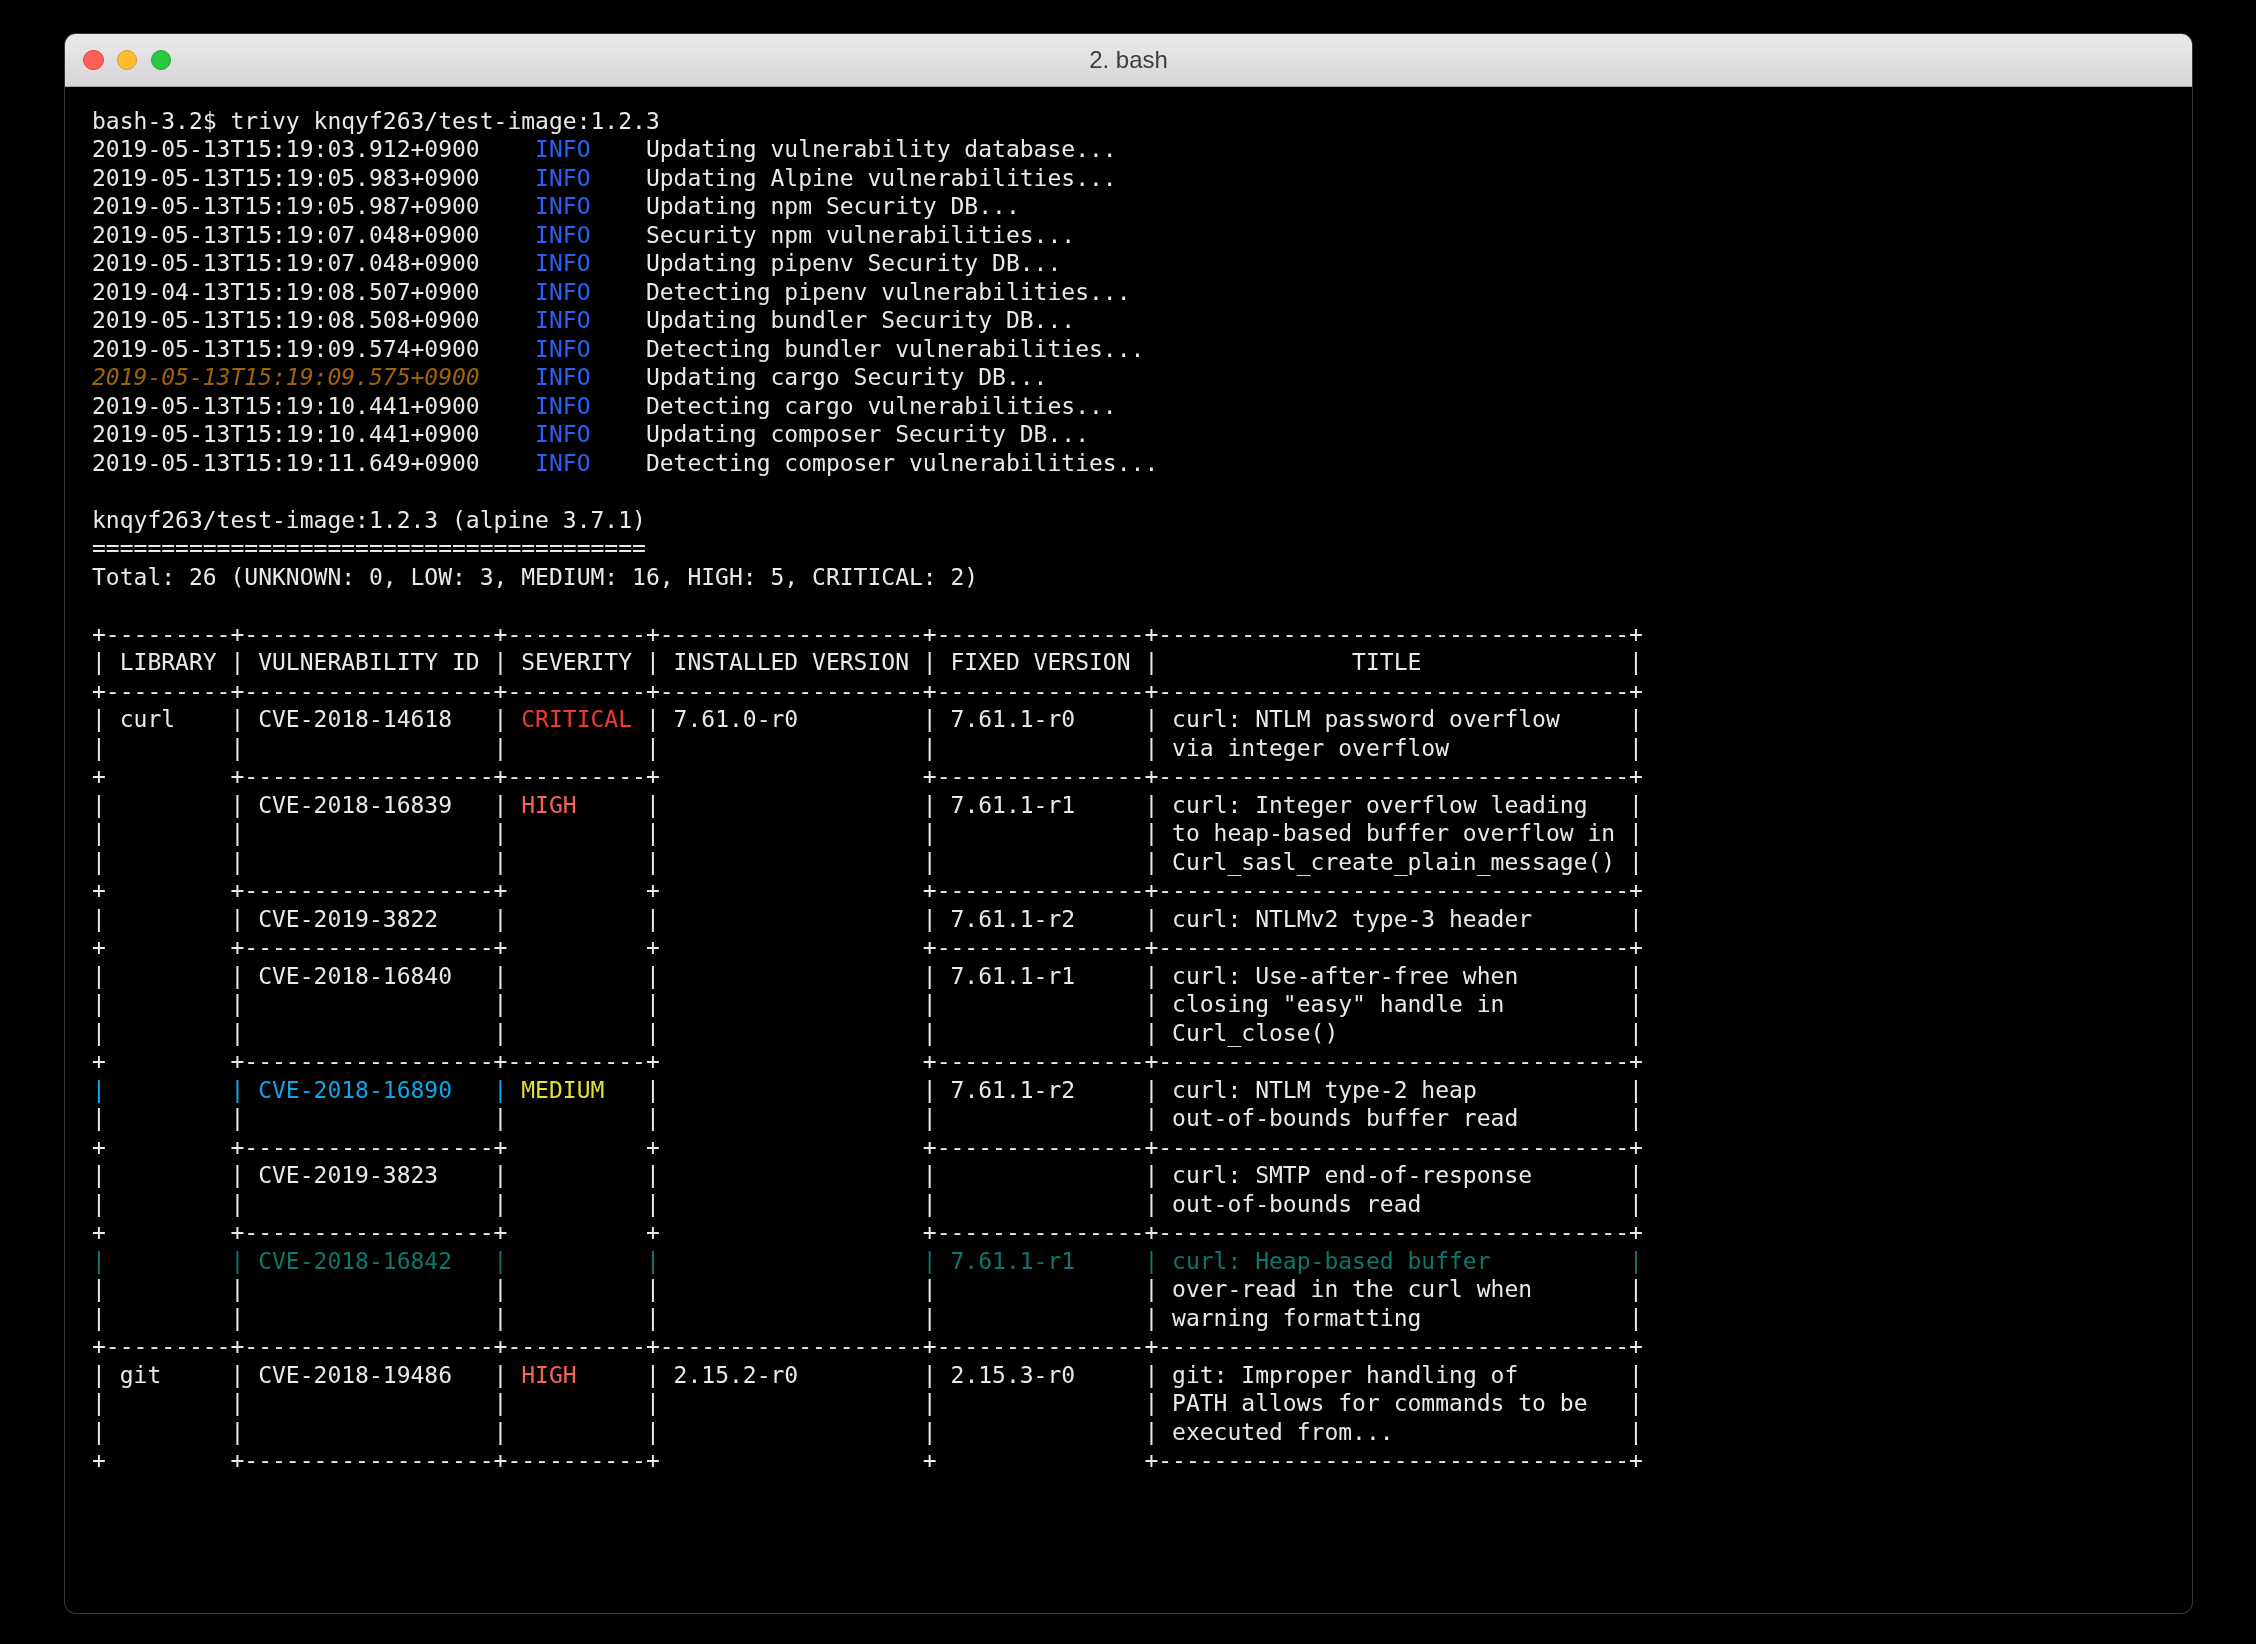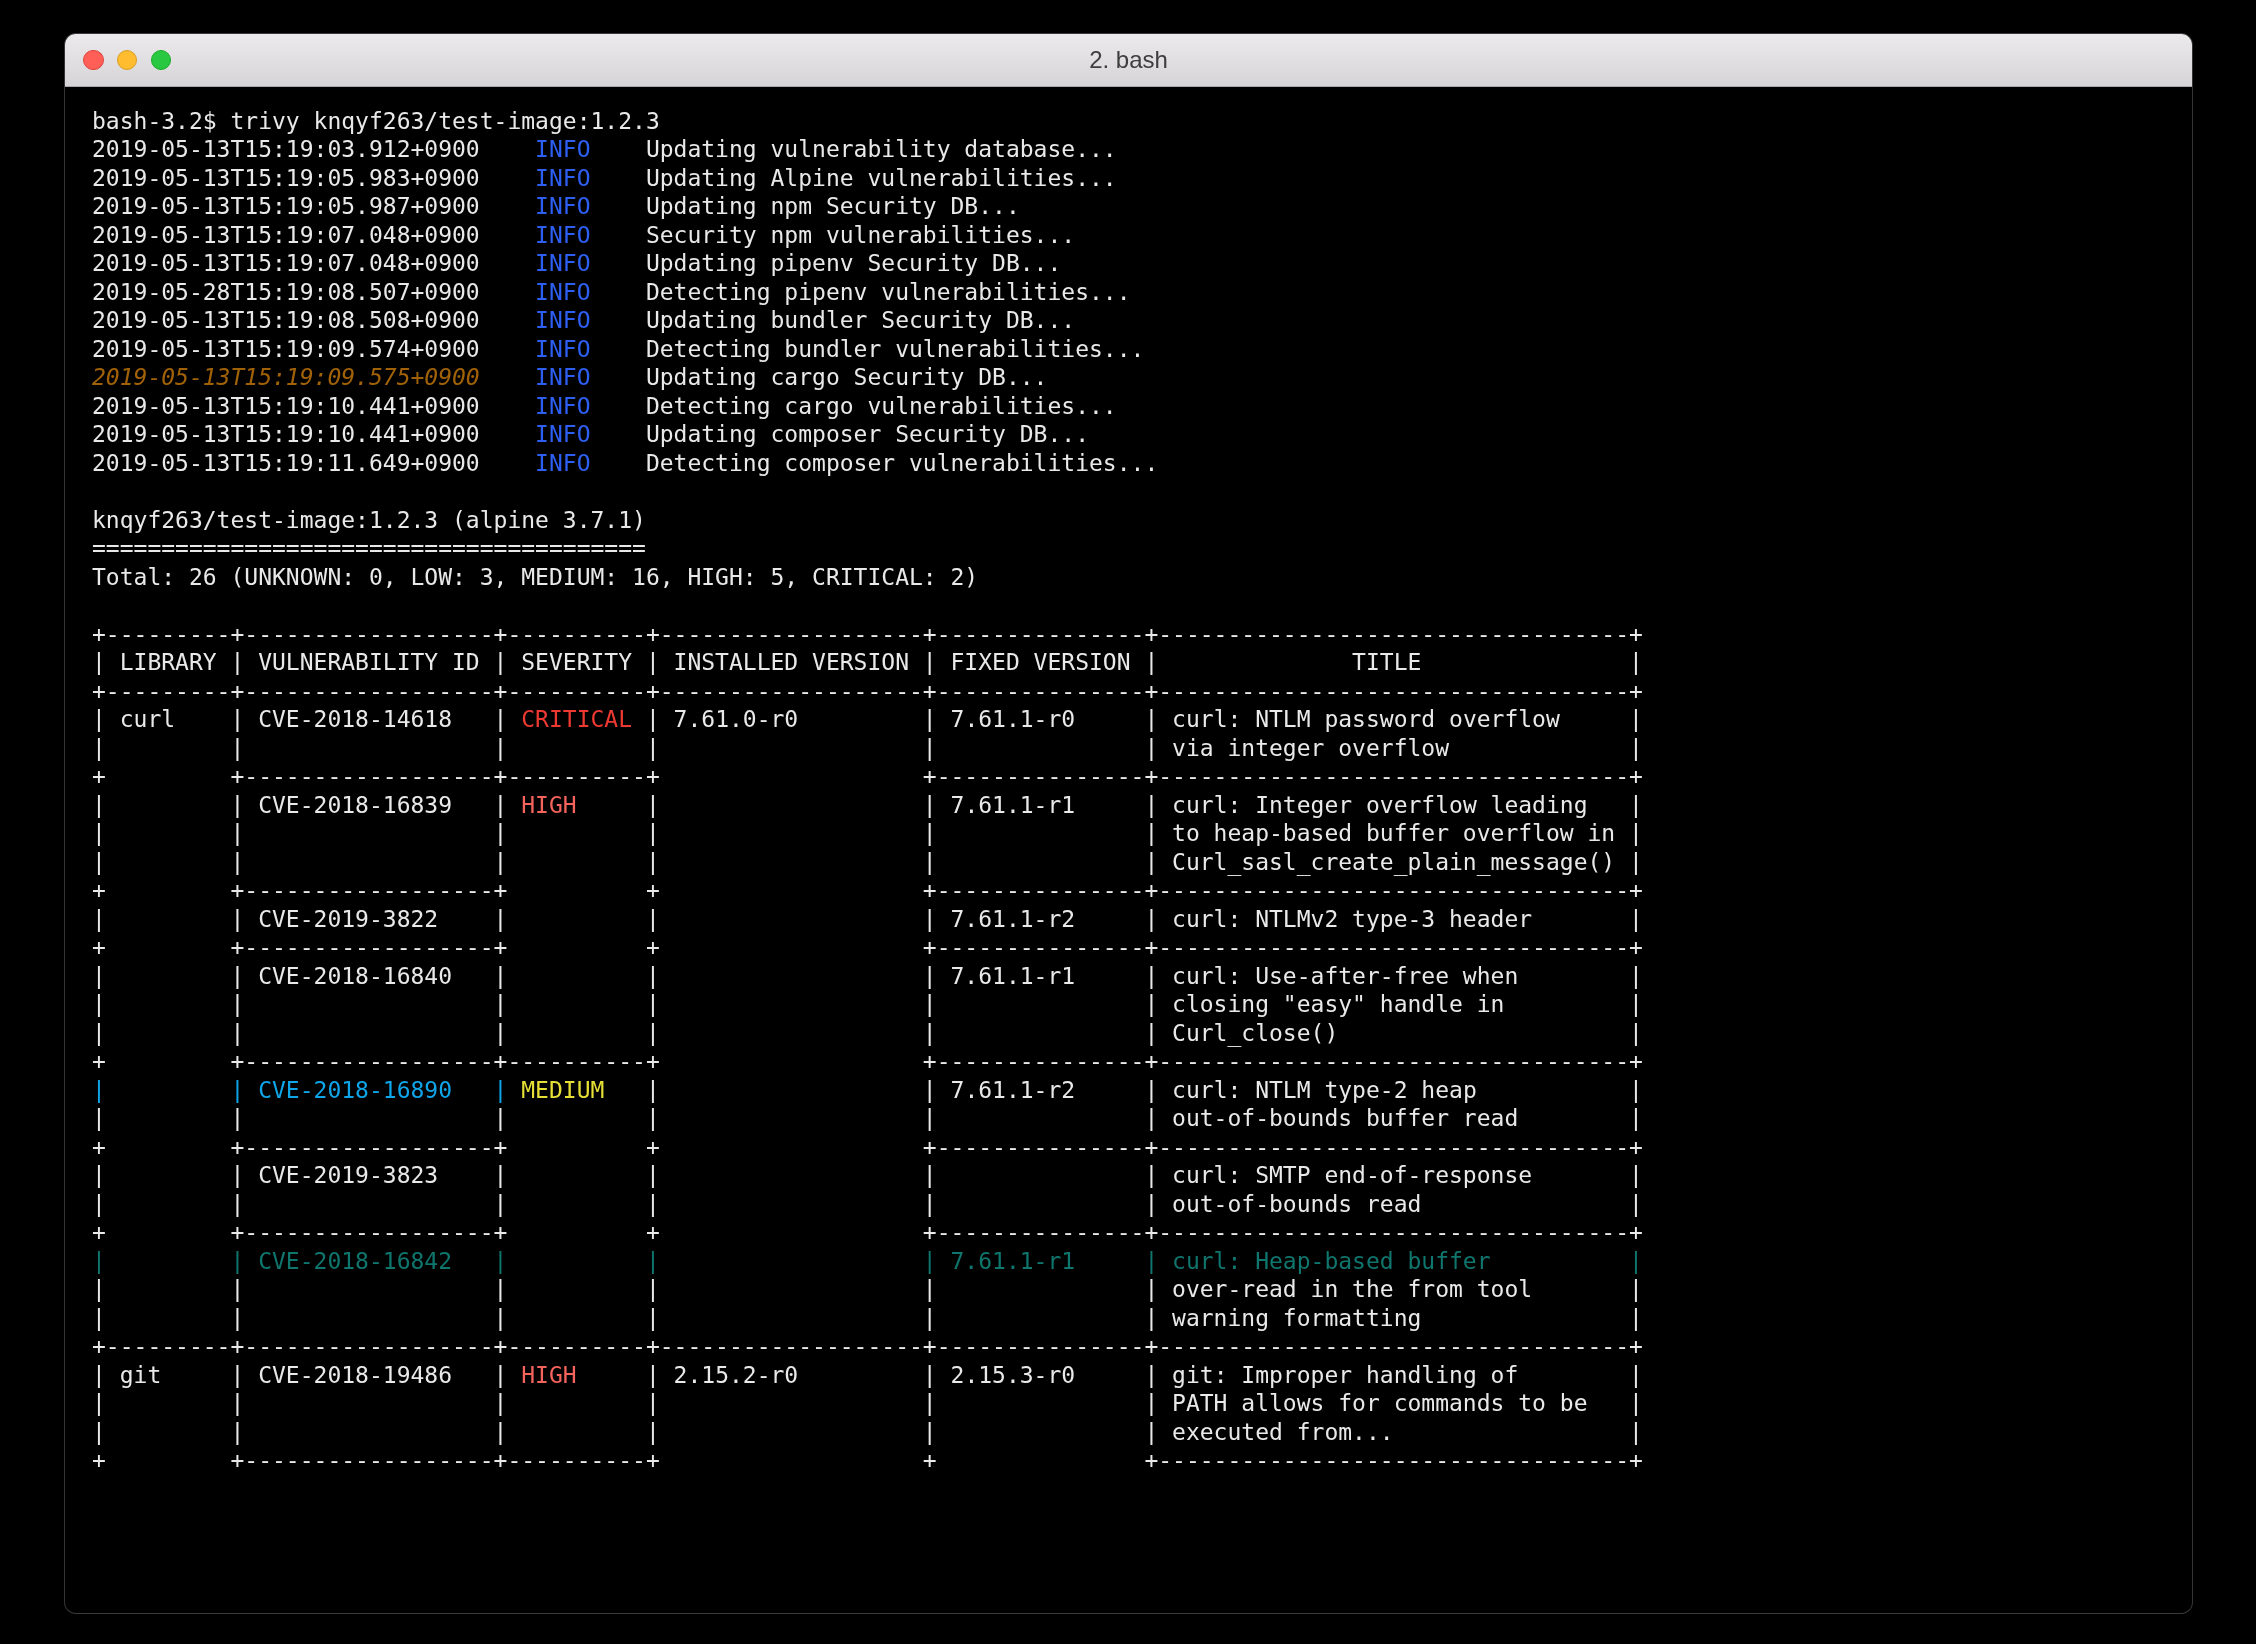--- a/index.html
+++ b/index.html
@@ -80,21 +80,21 @@
       </div>
       <div class="title">2. bash</div>
     </div>
     <div class="term">
         <div class="line"><span style="color: rgb(233, 233, 233);">bash-3.2$ trivy knqyf263/test-image:1.2.3</span></div>
         <div class="line"><span style="color: rgb(233, 233, 233);">2019-05-13T15:19:03.912+0900    </span><span style="color: rgb(45, 95, 242);">INFO</span><span style="color: rgb(233, 233, 233);">    Updating vulnerability database...</span></div>
         <div class="line"><span style="color: rgb(233, 233, 233);">2019-05-13T15:19:05.983+0900    </span><span style="color: rgb(45, 95, 242);">INFO</span><span style="color: rgb(233, 233, 233);">    Updating Alpine vulnerabilities...</span></div>
         <div class="line"><span style="color: rgb(233, 233, 233);">2019-05-13T15:19:05.987+0900    </span><span style="color: rgb(45, 95, 242);">INFO</span><span style="color: rgb(233, 233, 233);">    Updating npm Security DB...</span></div>
         <div class="line"><span style="color: rgb(233, 233, 233);">2019-05-13T15:19:07.048+0900    </span><span style="color: rgb(45, 95, 242);">INFO</span><span style="color: rgb(233, 233, 233);">    Security npm vulnerabilities...</span></div>
         <div class="line"><span style="color: rgb(233, 233, 233);">2019-05-13T15:19:07.048+0900    </span><span style="color: rgb(45, 95, 242);">INFO</span><span style="color: rgb(233, 233, 233);">    Updating pipenv Security DB...</span></div>
-        <div class="line"><span style="color: rgb(233, 233, 233);">2019-05-28T15:19:08.507+0900    </span><span style="color: rgb(45, 95, 242);">INFO</span><span style="color: rgb(233, 233, 233);">    Detecting pipenv vulnerabilities...</span></div>
+        <div class="line"><span style="color: rgb(233, 233, 233);">2019-04-13T15:19:08.507+0900    </span><span style="color: rgb(45, 95, 242);">INFO</span><span style="color: rgb(233, 233, 233);">    Detecting pipenv vulnerabilities...</span></div>
         <div class="line"><span style="color: rgb(233, 233, 233);">2019-05-13T15:19:08.508+0900    </span><span style="color: rgb(45, 95, 242);">INFO</span><span style="color: rgb(233, 233, 233);">    Updating bundler Security DB...</span></div>
         <div class="line"><span style="color: rgb(233, 233, 233);">2019-05-13T15:19:09.574+0900    </span><span style="color: rgb(45, 95, 242);">INFO</span><span style="color: rgb(233, 233, 233);">    Detecting bundler vulnerabilities...</span></div>
         <div class="line"><span style="color: #a16207; font-style: italic;">2019-05-13T15:19:09.575+0900    </span><span style="color: rgb(45, 95, 242);">INFO</span><span style="color: rgb(233, 233, 233);">    Updating cargo Security DB...</span></div>
         <div class="line"><span style="color: rgb(233, 233, 233);">2019-05-13T15:19:10.441+0900    </span><span style="color: rgb(45, 95, 242);">INFO</span><span style="color: rgb(233, 233, 233);">    Detecting cargo vulnerabilities...</span></div>
         <div class="line"><span style="color: rgb(233, 233, 233);">2019-05-13T15:19:10.441+0900    </span><span style="color: rgb(45, 95, 242);">INFO</span><span style="color: rgb(233, 233, 233);">    Updating composer Security DB...</span></div>
         <div class="line"><span style="color: rgb(233, 233, 233);">2019-05-13T15:19:11.649+0900    </span><span style="color: rgb(45, 95, 242);">INFO</span><span style="color: rgb(233, 233, 233);">    Detecting composer vulnerabilities...</span></div>
         <div class="line"> </div>
         <div class="line"><span style="color: rgb(233, 233, 233);">knqyf263/test-image:1.2.3 (alpine 3.7.1)</span></div>
         <div class="line"><span style="color: rgb(233, 233, 233);">========================================</span></div>
         <div class="line"><span style="color: rgb(233, 233, 233);">Total: 26 (UNKNOWN: 0, LOW: 3, MEDIUM: 16, HIGH: 5, CRITICAL: 2)</span></div>
@@ -115,21 +115,21 @@
         <div class="line"><span style="color: rgb(233, 233, 233);">|         |                  |          |                   |               | closing "easy" handle in         |</span></div>
         <div class="line"><span style="color: rgb(233, 233, 233);">|         |                  |          |                   |               | Curl_close()                     |</span></div>
         <div class="line"><span style="color: rgb(233, 233, 233);">+         +------------------+----------+                   +---------------+----------------------------------+</span></div>
         <div class="line"><span style="color: #0ea5e9;">|         | CVE-2018-16890   | </span><span style="color: rgb(230, 223, 53);">MEDIUM</span><span style="color: rgb(233, 233, 233);">   |                   | 7.61.1-r2     | curl: NTLM type-2 heap           |</span></div>
         <div class="line"><span style="color: rgb(233, 233, 233);">|         |                  |          |                   |               | out-of-bounds buffer read        |</span></div>
         <div class="line"><span style="color: rgb(233, 233, 233);">+         +------------------+          +                   +---------------+----------------------------------+</span></div>
         <div class="line"><span style="color: rgb(233, 233, 233);">|         | CVE-2019-3823    |          |                   |               | curl: SMTP end-of-response       |</span></div>
         <div class="line"><span style="color: rgb(233, 233, 233);">|         |                  |          |                   |               | out-of-bounds read               |</span></div>
         <div class="line"><span style="color: rgb(233, 233, 233);">+         +------------------+          +                   +---------------+----------------------------------+</span></div>
         <div class="line"><span style="color: #0f766e;">|         | CVE-2018-16842   |          |                   | 7.61.1-r1     | curl: Heap-based buffer          |</span></div>
-        <div class="line"><span style="color: rgb(233, 233, 233);">|         |                  |          |                   |               | over-read in the from tool       |</span></div>
+        <div class="line"><span style="color: rgb(233, 233, 233);">|         |                  |          |                   |               | over-read in the curl when       |</span></div>
         <div class="line"><span style="color: rgb(233, 233, 233);">|         |                  |          |                   |               | warning formatting               |</span></div>
         <div class="line"><span style="color: rgb(233, 233, 233);">+---------+------------------+----------+-------------------+---------------+----------------------------------+</span></div>
         <div class="line"><span style="color: rgb(233, 233, 233);">| git     | CVE-2018-19486   | </span><span style="color: rgb(244, 100, 92);">HIGH</span><span style="color: rgb(233, 233, 233);">     | 2.15.2-r0         | 2.15.3-r0     | git: Improper handling of        |</span></div>
         <div class="line"><span style="color: rgb(233, 233, 233);">|         |                  |          |                   |               | PATH allows for commands to be   |</span></div>
         <div class="line"><span style="color: rgb(233, 233, 233);">|         |                  |          |                   |               | executed from...                 |</span></div>
         <div class="line"><span style="color: rgb(233, 233, 233);">+         +------------------+----------+                   +               +----------------------------------+</span></div>
       </div>
   </div>
 </div>
 

